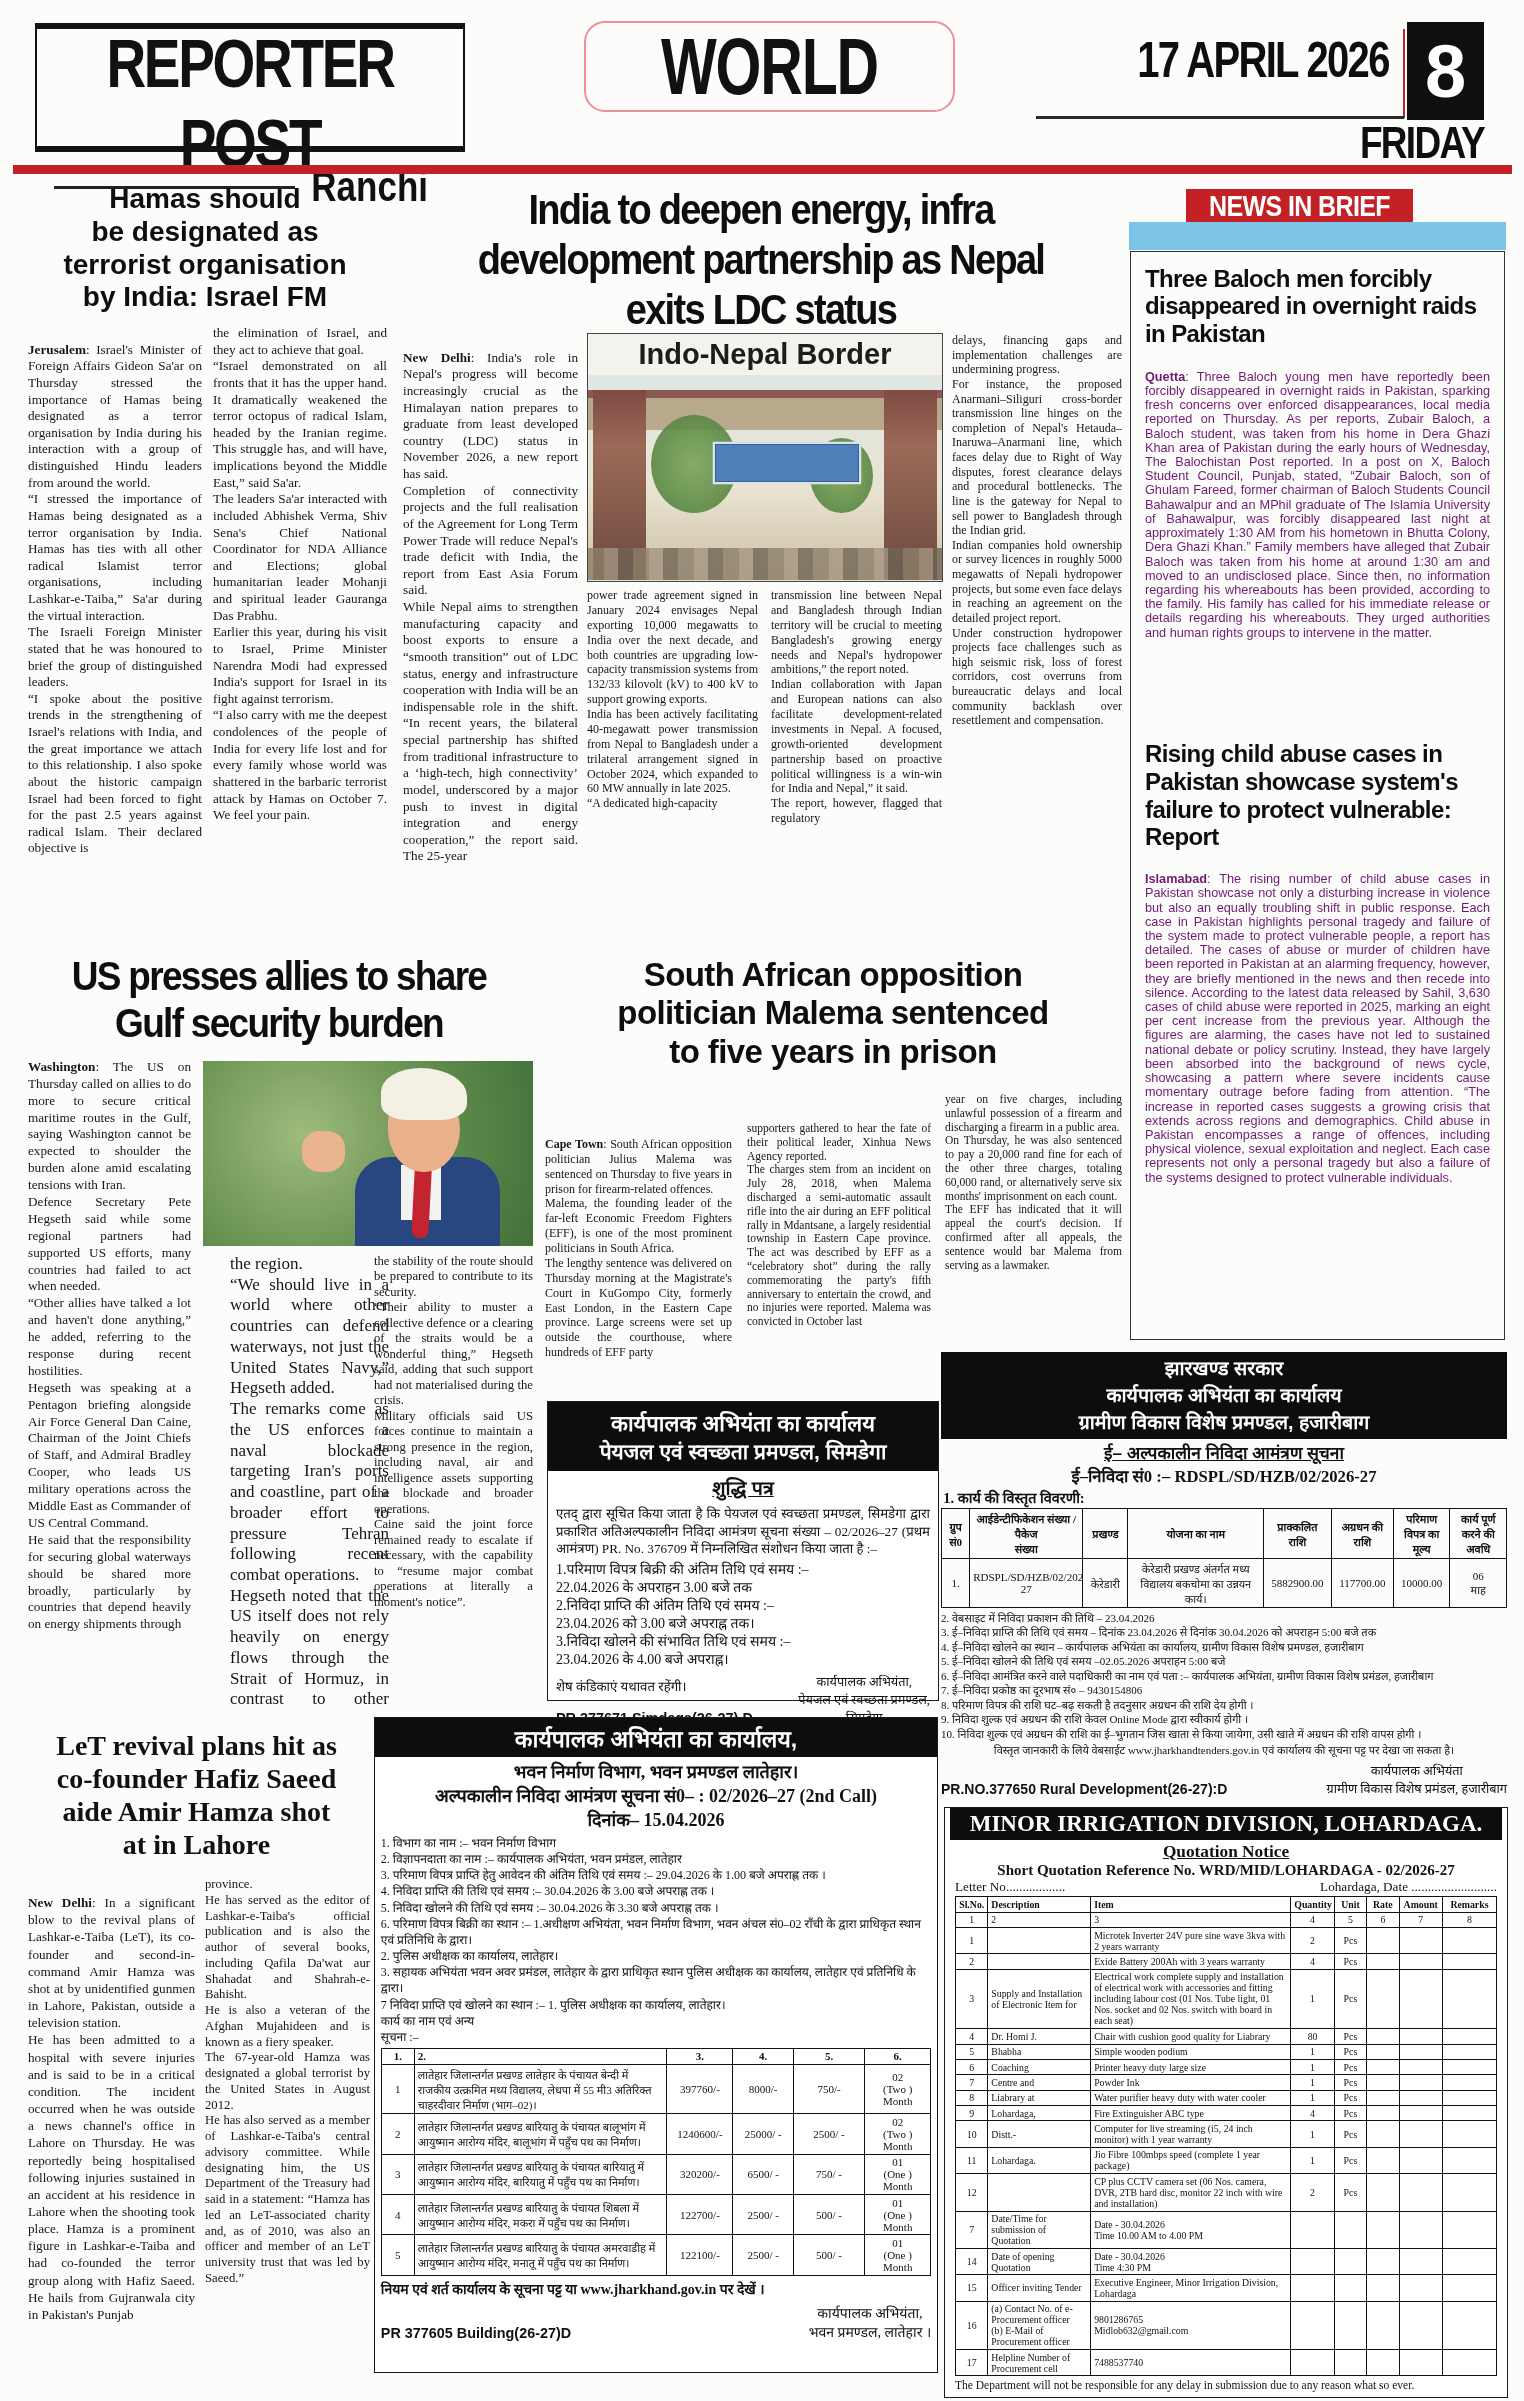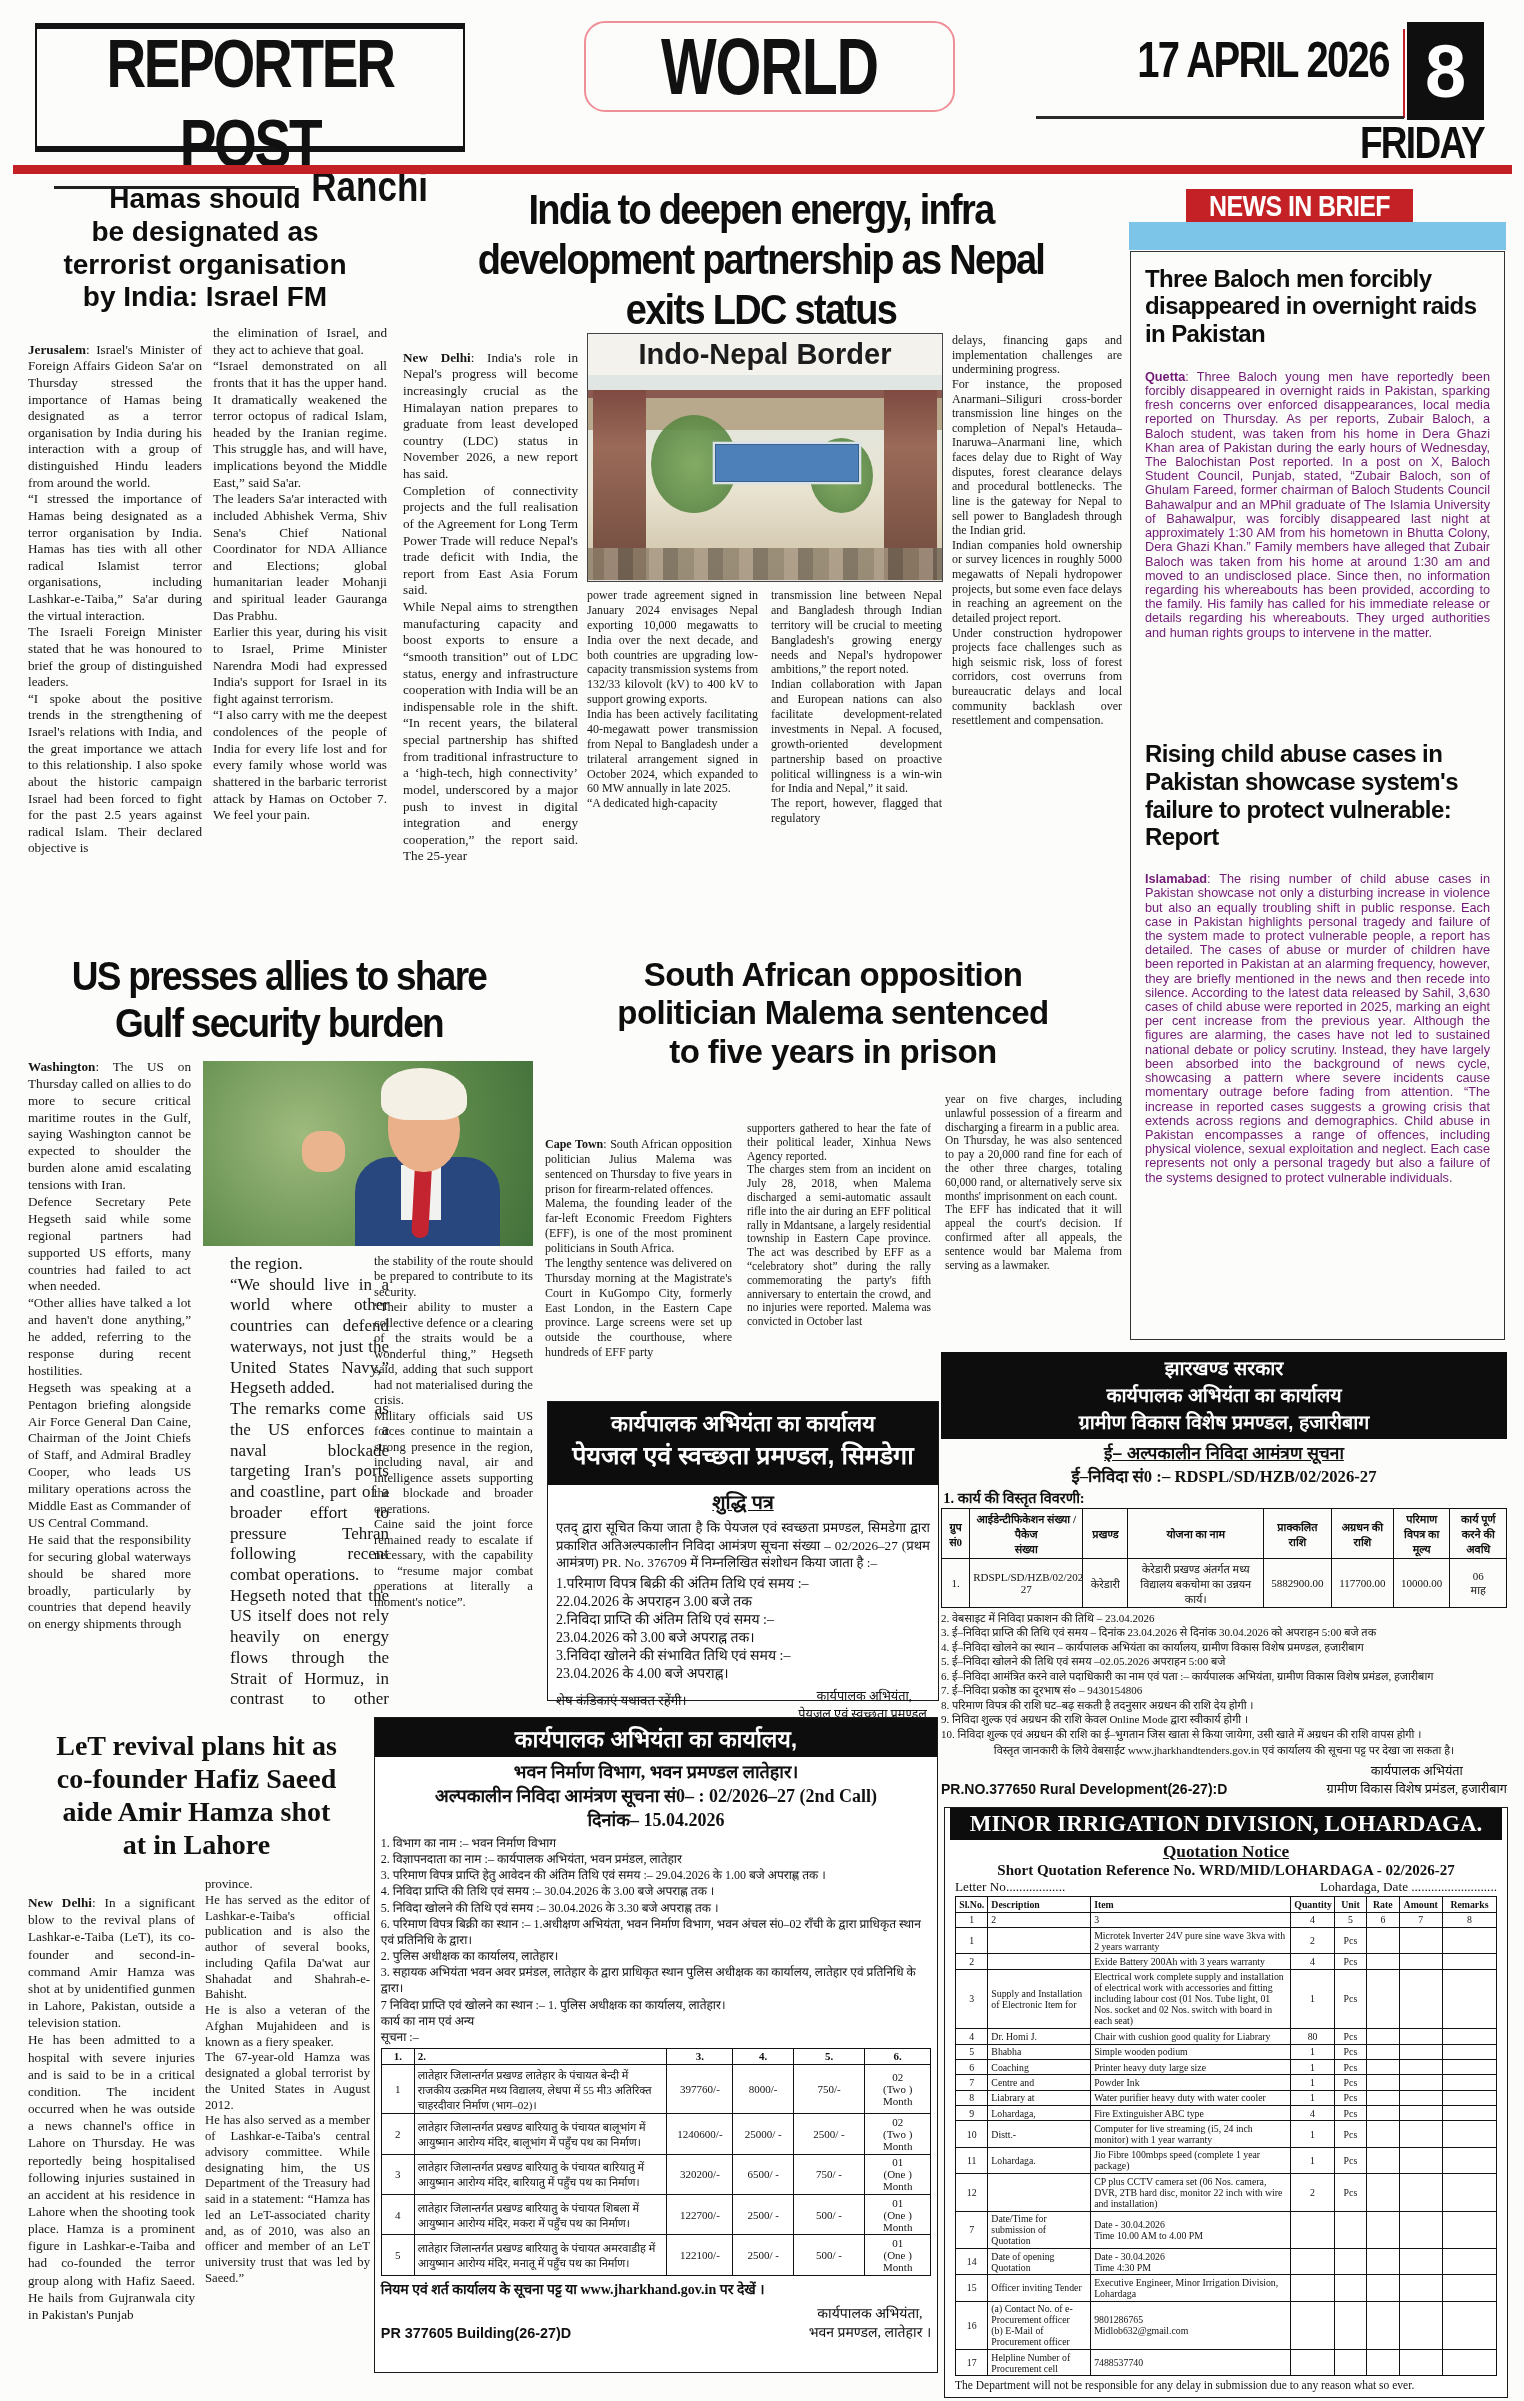--- a/index.html
+++ b/index.html
@@ -182,21 +182,21 @@
   </div>
   <div class="abs serifcol" style="left:747px;top:1122px;width:184px;height:273px;font-size:11.5px;line-height:1.2;">supporters gathered to hear the fate of their political leader, Xinhua News Agency reported.
 The charges stem from an incident on July 28, 2018, when Malema discharged a semi-automatic assault rifle into the air during an EFF political rally in Mdantsane, a largely residential township in Eastern Cape province. The act was described by EFF as a “celebratory shot” during the rally commemorating the party's fifth anniversary to entertain the crowd, and no injuries were reported. Malema was convicted in October last</div>
   <div class="abs serifcol" style="left:945px;top:1093px;width:177px;height:250px;font-size:11.5px;line-height:1.2;">year on five charges, including unlawful possession of a firearm and discharging a firearm in a public area.
 On Thursday, he was also sentenced to pay a 20,000 rand fine for each of the other three charges, totaling 60,000 rand, or alternatively serve six months' imprisonment on each count.
 The EFF has indicated that it will appeal the court's decision. If confirmed after all appeals, the sentence would bar Malema from serving as a lawmaker.</div>
 
   <div class="abs noticebox" style="left:547px;top:1401px;width:392px;height:300px;">
     <div class="blackbar" style="padding:4.6px 2.3px 1.2px;font-size:22px;">
       <div>कार्यपालक अभियंता का कार्यालय</div>
-      <div style="font-size:25px;padding-bottom:13px;">पेयजल एवं स्वच्छता प्रमण्डल, सिमडेगा</div>
+      <div style="font-size:21px;padding-bottom:5px;">पेयजल एवं स्वच्छता प्रमण्डल, सिमडेगा</div>
     </div>
     <div class="u" style="text-align:center;font-weight:bold;font-size:19.6px;margin-top:3.5px;font-family:'Liberation Sans',sans-serif;">शुद्धि पत्र</div>
     <div style="padding:3.5px 8px 0;font-size:13.2px;line-height:1.35;text-align:justify;font-family:'Liberation Serif',serif;">एतद् द्वारा सूचित किया जाता है कि पेयजल एवं स्वच्छता प्रमण्डल, सिमडेगा द्वारा प्रकाशित अतिअल्पकालीन निविदा आमंत्रण सूचना संख्या – 02/2026–27 (प्रथम आमंत्रण) PR. No. 376709 में निम्नलिखित संशोधन किया जाता है :–</div>
     <div style="padding:2.3px 8px 0;font-size:14px;line-height:1.3;white-space:pre-line;font-family:'Liberation Serif',serif;">1.परिमाण विपत्र बिक्री की अंतिम तिथि एवं समय :–
 22.04.2026 के अपराहन 3.00 बजे तक
 2.निविदा प्राप्ति की अंतिम तिथि एवं समय :–
 23.04.2026 को 3.00 बजे अपराह्न तक।
 3.निविदा खोलने की संभावित तिथि एवं समय :–
 23.04.2026 के 4.00 बजे अपराह्न।</div>
     <div class="flexrow" style="padding:2.3px 8px 3.5px;">

